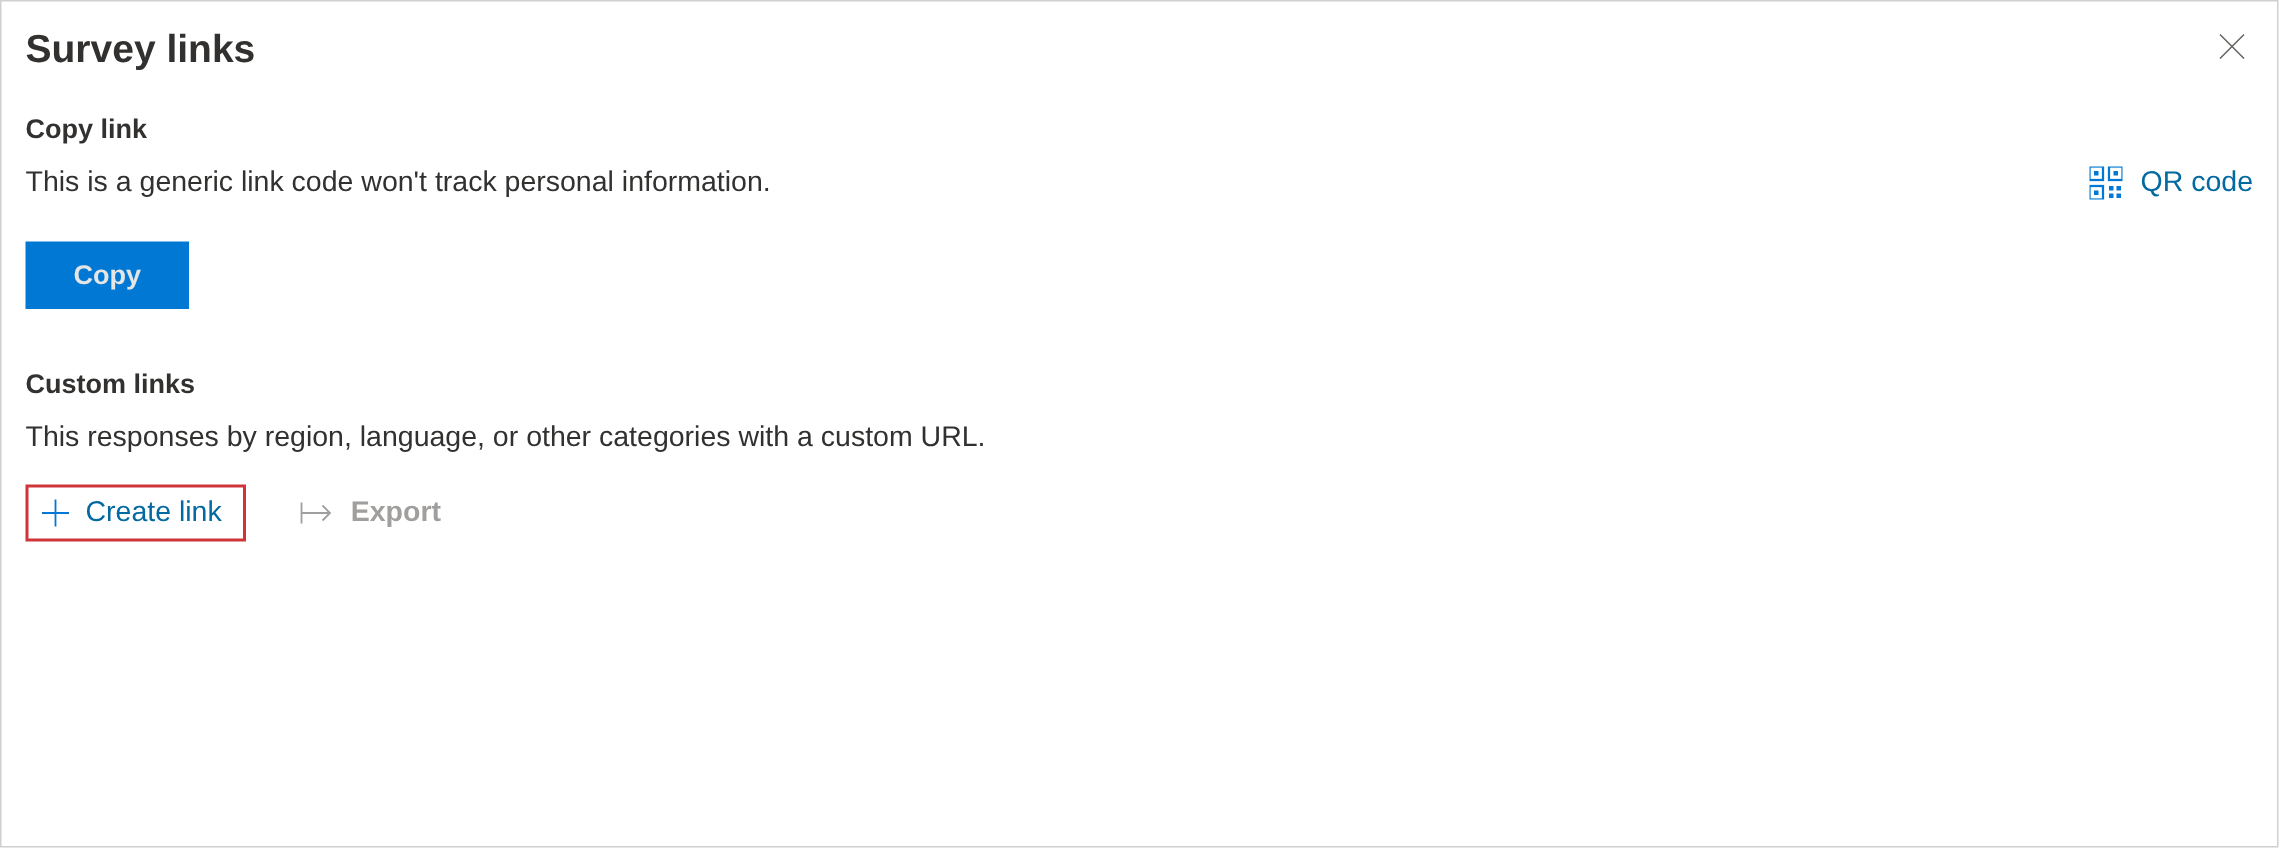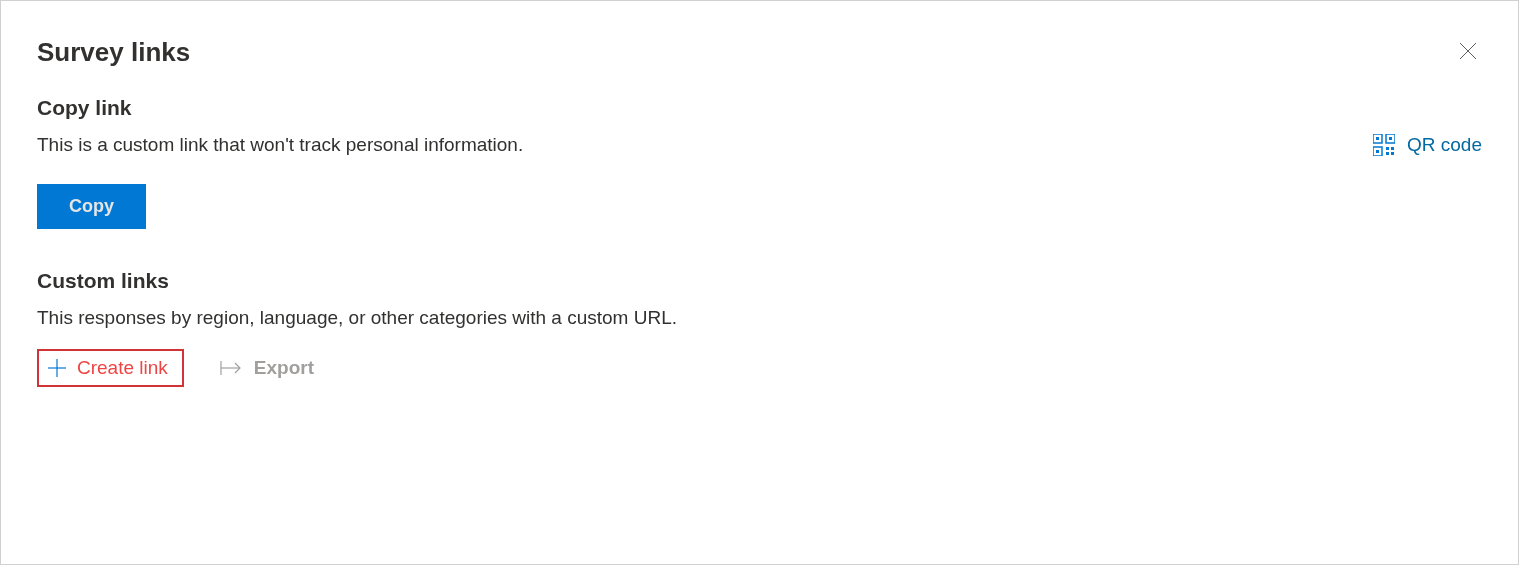--- a/index.html
+++ b/index.html
@@ -10,21 +10,21 @@
     body {
       font-family: "Segoe UI", -apple-system, BlinkMacSystemFont, sans-serif;
       background: #ffffff;
       color: #323130;
       font-size: 14px;
     }
     .panel {
       width: 1519px;
       height: 565px;
       border: 1px solid #d2d0ce;
-      padding: 36px;
+      padding: 16px;
       position: relative;
     }
     .header-row {
       display: flex;
       justify-content: space-between;
       align-items: flex-start;
       margin-bottom: 28px;
     }
     .title {
       font-size: 26px;
@@ -33,21 +33,21 @@
     }
     .close-btn {
       cursor: pointer;
       padding: 4px;
       color: #605e5c;
       display: flex;
       align-items: center;
       justify-content: center;
     }
     .section-label {
-      font-size: 21px;
+      font-size: 18px;
       font-weight: 600;
       color: #323130;
       margin-bottom: 14px;
     }
     .link-box {
       width: 100%;
       height: 112px;
       border: 1px solid #8a8886;
       background: #faf9f8;
       padding: 12px 14px;
@@ -107,21 +107,21 @@
       gap: 36px;
     }
     .create-link-btn {
       display: flex;
       align-items: center;
       gap: 10px;
       border: 2px solid #d13438;
       padding: 6px 14px 6px 8px;
       cursor: pointer;
       font-size: 19px;
-      color: #ef4444;
+      color: #0369a1;
       background: transparent;
       justify-content: center;
     }
     .plus-icon {
       color: #0078d4;
       display: flex;
     }
     .export-btn {
       display: flex;
       align-items: center;
@@ -151,21 +151,21 @@
           <line x1="18" y1="2" x2="2" y2="18"></line>
         </svg>
       </span>
     </div>
   </div>
 
   <div class="section-label">Copy link</div>
 
 
   <div class="info-row">
-    <div class="info-text">This is a custom link that won't track personal information.</div>
+    <div class="info-text">This is a generic link code won't track personal information.</div>
     <div class="qr-link">
       <span class="qr-icon">
         <svg width="22" height="22" viewBox="0 0 22 22" fill="currentColor">
           <rect x="0" y="0" width="9" height="9" fill="none" stroke="currentColor" stroke-width="1.5"></rect>
           <rect x="3" y="3" width="3" height="3"></rect>
           <rect x="13" y="0" width="9" height="9" fill="none" stroke="currentColor" stroke-width="1.5"></rect>
           <rect x="16" y="3" width="3" height="3"></rect>
           <rect x="0" y="13" width="9" height="9" fill="none" stroke="currentColor" stroke-width="1.5"></rect>
           <rect x="3" y="16" width="3" height="3"></rect>
           <rect x="13" y="13" width="3" height="3"></rect>

